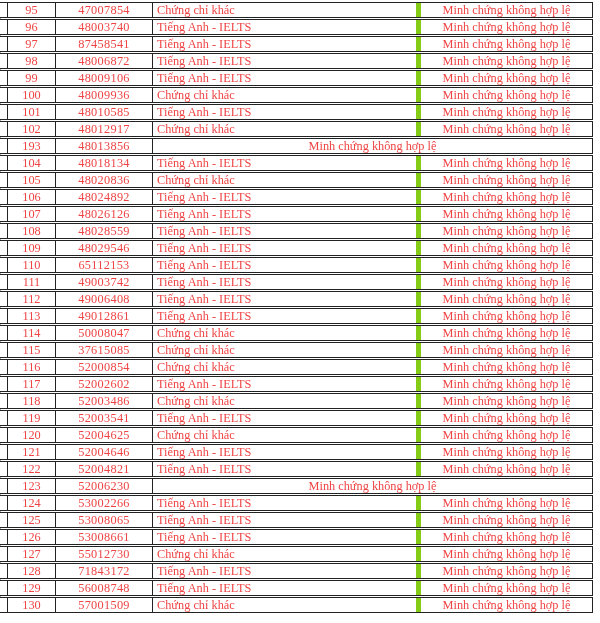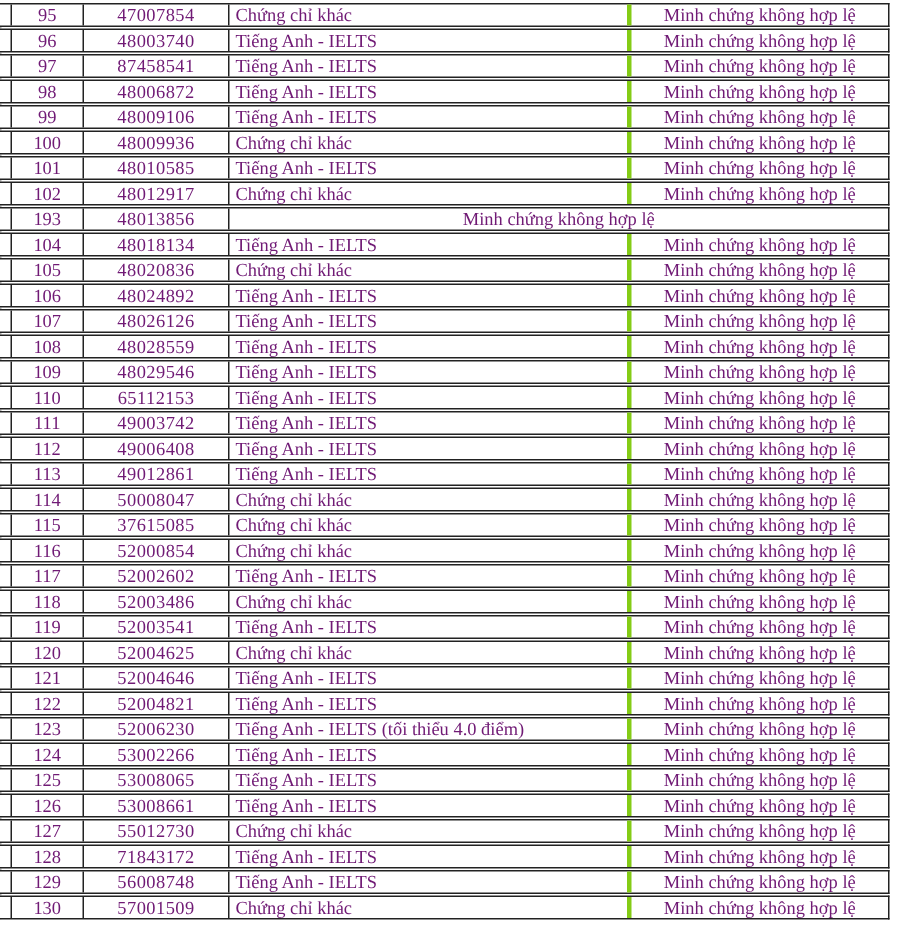--- a/index.html
+++ b/index.html
@@ -7,21 +7,21 @@
     padding: 0;
     background: #ffffff;
   }
   .page {
     position: relative;
     width: 600px;
     height: 623px;
     background: #ffffff;
     overflow: hidden;
     font-family: "Liberation Serif", "DejaVu Serif", serif;
-    color: #701a75;
+    color: #ef4444;
   }
   
   .crop-edge {
     position: absolute;
     left: 0;
     top: 2px;
     width: 1px;
     height: 611px;
     background: #ababab;
   }
@@ -60,21 +60,21 @@
     width: 48px;
     border-right: 1px solid #222222;
   }
   .c-id {
     width: 97px;
     border-right: 1px solid #222222;
     letter-spacing: 0.3px;
   }
   .c-type {
     width: 268px;
-    border-right: 3px solid #84cc16;
+    border-right: 5px solid #84cc16;
     justify-content: flex-start;
     padding-left: 4px;
   }
   .c-status {
     flex: 1;
   }
 </style>
 </head>
 <body>
 
@@ -273,21 +273,20 @@
         <div class="cell c-sliver"></div>
         <div class="cell c-stt">122</div>
         <div class="cell c-id">52004821</div>
         <div class="cell c-type">Tiếng Anh - IELTS</div>
         <div class="cell c-status">Minh chứng không hợp lệ</div>
       </div>
       <div class="row">
         <div class="cell c-sliver"></div>
         <div class="cell c-stt">123</div>
         <div class="cell c-id">52006230</div>
-        <div class="cell c-type">Tiếng Anh - IELTS (tối thiểu 4.0 điểm)</div>
         <div class="cell c-status">Minh chứng không hợp lệ</div>
       </div>
       <div class="row">
         <div class="cell c-sliver"></div>
         <div class="cell c-stt">124</div>
         <div class="cell c-id">53002266</div>
         <div class="cell c-type">Tiếng Anh - IELTS</div>
         <div class="cell c-status">Minh chứng không hợp lệ</div>
       </div>
       <div class="row">

